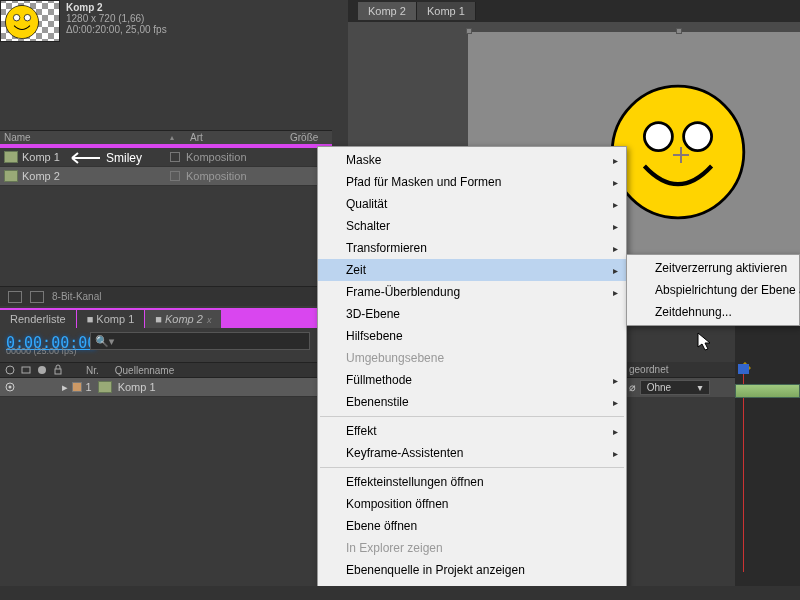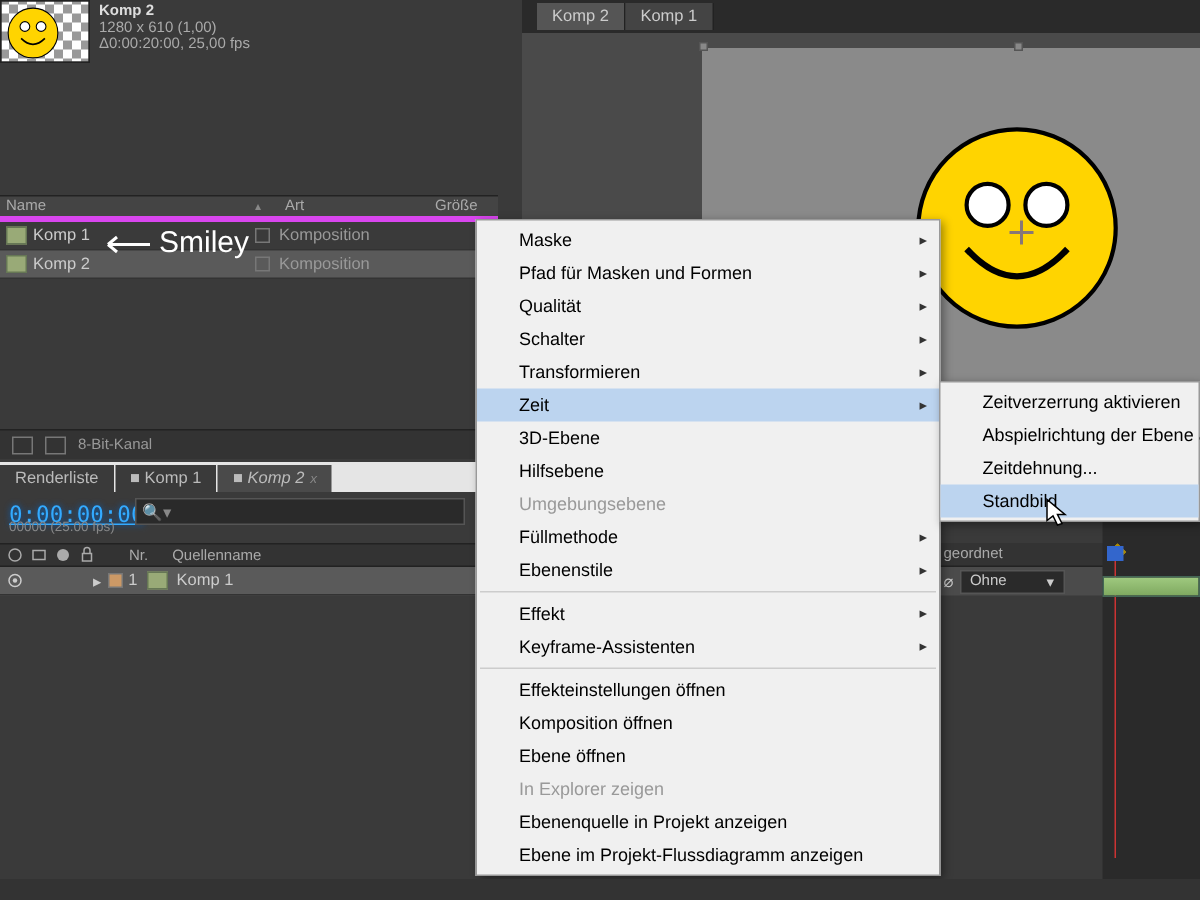--- a/index.html
+++ b/index.html
@@ -37,29 +37,29 @@
   
   .project-items { position: absolute; top: 148px; left: 0; width: 332px; background: #3a3a3a; }
   .pi-row { height: 19px; display: flex; align-items: center; font-size: 11px; color: #ccc; border-bottom: 1px solid #333; }
   .pi-row.selected { background: #5a5a5a; }
   .pi-icon { width: 14px; height: 12px; background: #9a7; margin: 0 4px; border: 1px solid #675; }
   .pi-name { width: 148px; }
   .pi-box { width: 10px; height: 10px; border: 1px solid #777; margin-right: 6px; }
   .pi-type { color: #999; }
   
   
-  .annotation { position: absolute; top: 151px; left: 68px; color: #fff; font-size: 20px; font-family: "Comic Sans MS", cursive; display: flex; align-items: center; }
+  .annotation { position: absolute; top: 151px; left: 68px; color: #fff; font-size: 12px; font-family: "Comic Sans MS", cursive; display: flex; align-items: center; }
   .annotation svg { margin-right: 4px; }
   
   
   .project-footer { position: absolute; top: 286px; left: 0; width: 332px; height: 20px; background: #333; display: flex; align-items: center; gap: 8px; padding-left: 8px; color: #999; font-size: 10px; border-top: 1px solid #222;}
   .pf-icon { width: 14px; height: 12px; border: 1px solid #777; }
   
   
-  .timeline-tabs { position: absolute; top: 308px; left: 0; width: 332px; height: 20px; background: #e5e5e5; display: flex; align-items: flex-end; }
+  .timeline-tabs { position: absolute; top: 308px; left: 0; width: 332px; height: 20px; background: #d946ef; display: flex; align-items: flex-end; }
   .tl-tab { padding: 3px 10px; background: #3a3a3a; color: #bbb; font-size: 11px; margin-right: 1px; }
   .tl-tab.active { background: #4a4a4a; font-style: italic; }
   .tl-tab .x { color: #888; margin-left: 4px; font-size: 9px; }
   
   
   .tl-header { position: absolute; top: 328px; left: 0; width: 332px; height: 30px; background: #3a3a3a; display: flex; align-items: center; }
   .timecode { font-family: monospace; font-size: 15px; color: #3af; padding-left: 6px; text-decoration: underline; text-shadow: 0 0 4px #06c; }
   .tc-sub { position: absolute; top: 346px; left: 6px; font-size: 9px; color: #888; }
   .search-box { position: absolute; top: 332px; left: 90px; width: 220px; height: 18px; background: #2a2a2a; border: 1px solid #555; display: flex; align-items: center; padding-left: 4px; color: #888; }
   
@@ -113,21 +113,21 @@
   <div class="comp-thumb">
     <svg class="smiley smiley-thumb" viewBox="0 0 100 100">
       <circle class="face" cx="50" cy="50" r="46"></circle>
       <circle class="eye" cx="35" cy="38" r="9"></circle>
       <circle class="eye" cx="65" cy="38" r="9"></circle>
       <path class="mouth" d="M 28 60 Q 50 82 72 60"></path>
     </svg>
   </div>
   <div class="comp-info">
     <div class="name">Komp 2</div>
-    <div>1280 x 610 (1,00)</div>
+    <div>1280 x 720 (1,66)</div>
     <div>Δ0:00:20:00, 25,00 fps</div>
   </div>
 </div>
 
 <div class="viewer-tabs">
   <div class="viewer-tab active">Komp 2</div>
   <div class="viewer-tab">Komp 1</div>
 </div>
 
 <div class="viewer">
@@ -251,20 +251,21 @@
   <div class="tl-bar"></div>
 </div>
 
 <div class="ctx-menu main-menu">
   <div class="ctx-item hasarrow">Maske</div>
   <div class="ctx-item hasarrow">Pfad für Masken und Formen</div>
   <div class="ctx-item hasarrow">Qualität</div>
   <div class="ctx-item hasarrow">Schalter</div>
   <div class="ctx-item hasarrow">Transformieren</div>
   <div class="ctx-item hasarrow hover">Zeit</div>
+  <div class="ctx-item hasarrow">Frame-Überblendung</div>
   <div class="ctx-item">3D-Ebene</div>
   <div class="ctx-item">Hilfsebene</div>
   <div class="ctx-item disabled">Umgebungsebene</div>
   <div class="ctx-item hasarrow">Füllmethode</div>
   <div class="ctx-item hasarrow">Ebenenstile</div>
   <div class="ctx-sep"></div>
   <div class="ctx-item hasarrow">Effekt</div>
   <div class="ctx-item hasarrow">Keyframe-Assistenten</div>
   <div class="ctx-sep"></div>
   <div class="ctx-item">Effekteinstellungen öffnen</div>
@@ -272,20 +273,19 @@
   <div class="ctx-item">Ebene öffnen</div>
   <div class="ctx-item disabled">In Explorer zeigen</div>
   <div class="ctx-item">Ebenenquelle in Projekt anzeigen</div>
   <div class="ctx-item">Ebene im Projekt-Flussdiagramm anzeigen</div>
 </div>
 
 <div class="ctx-menu sub-menu">
   <div class="ctx-item">Zeitverzerrung aktivieren</div>
   <div class="ctx-item">Abspielrichtung der Ebene ändern</div>
   <div class="ctx-item">Zeitdehnung...</div>
-  <div class="ctx-item hover">Standbild</div>
 </div>
 
 <svg class="cursor" width="16" height="20">
   <path d="M 1 1 L 1 15 L 5 12 L 8 18 L 11 17 L 8 11 L 13 11 Z" fill="#fff" stroke="#000" stroke-width="1"></path>
 </svg>
 
 <div class="bottom-bar"></div>
 
 </body></html>

